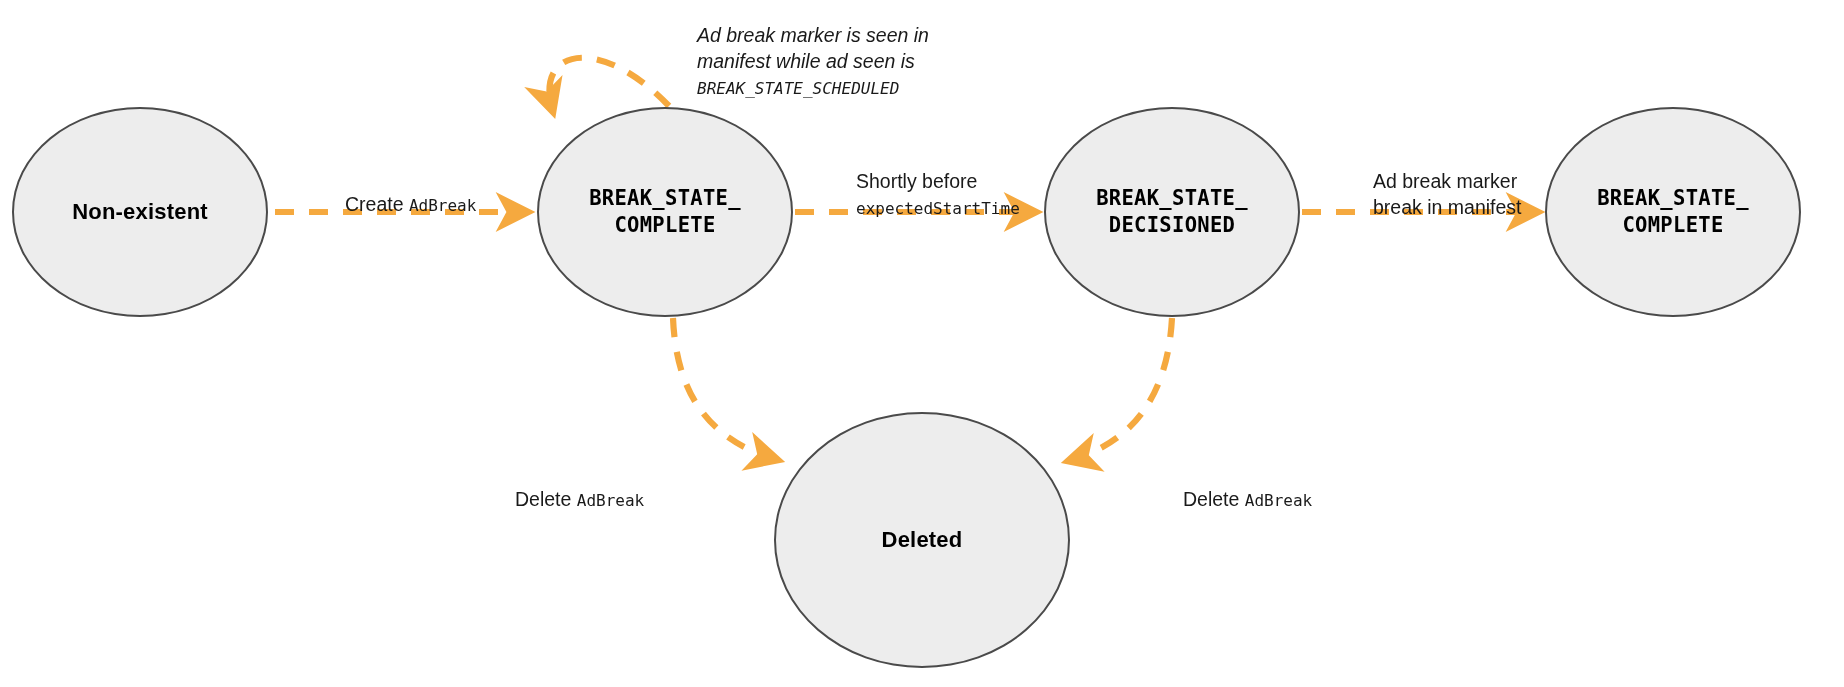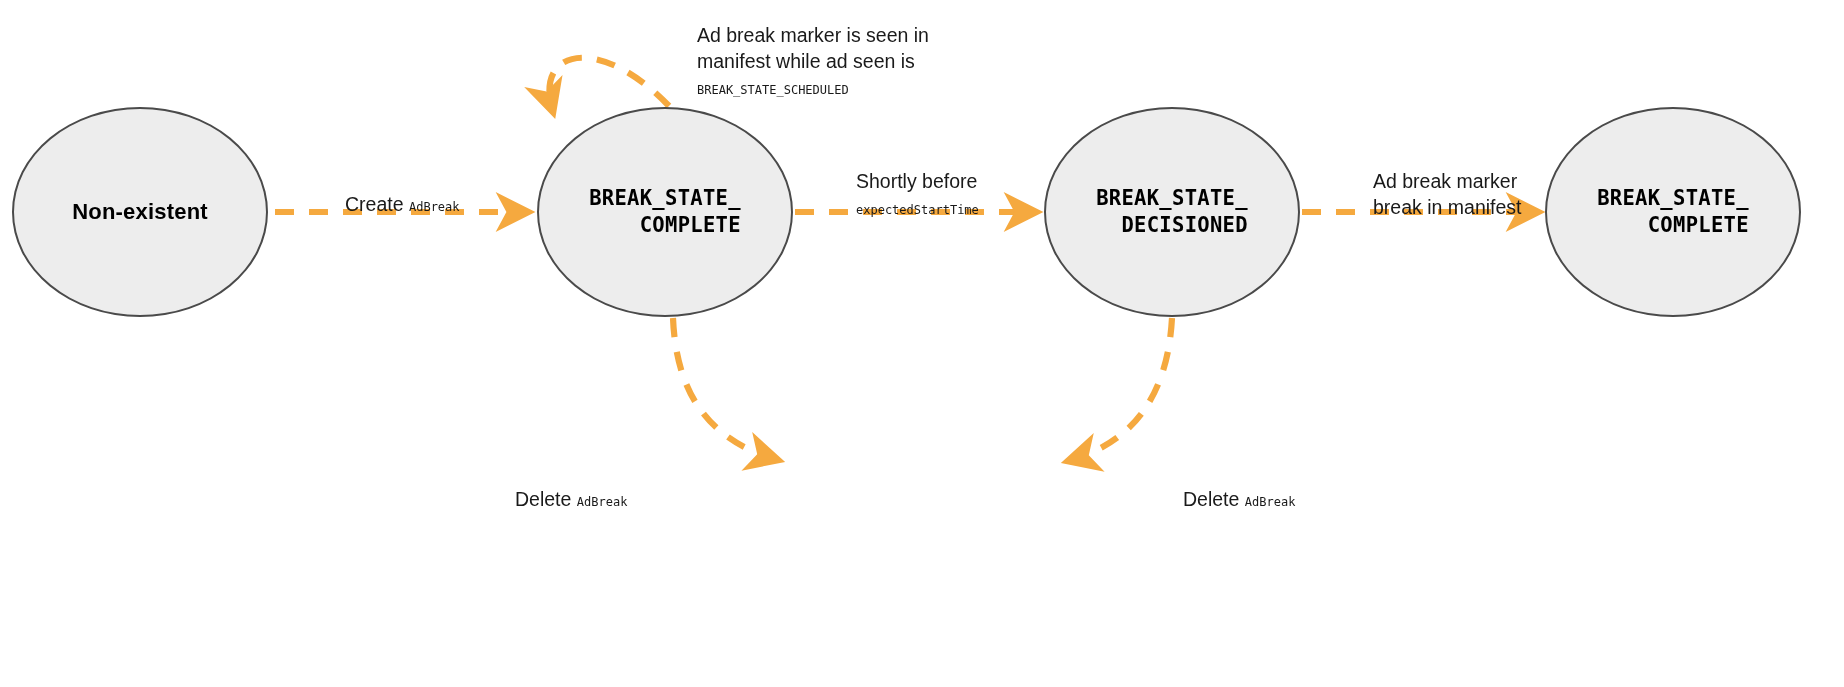--- a/index.html
+++ b/index.html
@@ -8,26 +8,26 @@
   #stage{position:relative;width:1844px;height:687px;background:#fff;}
   svg#wires{position:absolute;left:0;top:0;width:1844px;height:687px;}
 
   .node{position:absolute;box-sizing:border-box;
         background:#ededed;border:2.2px solid #4a4a4a;border-radius:50%;
         display:flex;align-items:center;justify-content:center;text-align:center;}
   .node .lbl{line-height:1.30;}
   .lbl.sans{font-family:"Liberation Sans",sans-serif;font-weight:bold;
             font-size:22px;color:#000;letter-spacing:.2px;}
   .lbl.mono{font-family:"DejaVu Sans Mono","Liberation Mono",monospace;
-            font-weight:bold;font-size:20.5px;color:#000;letter-spacing:.3px;text-align:right;}
+            font-weight:bold;font-size:20.5px;color:#000;letter-spacing:.3px;}
 
   .elabel{position:absolute;color:#1a1a1a;font-size:19.5px;line-height:1.33;
           white-space:pre;}
   .elabel .m{font-family:"DejaVu Sans Mono","Liberation Mono",monospace;
-             font-size:12px;}
+             font-size:16px;}
   .elabel.sans{font-family:"Liberation Sans",sans-serif;}
 </style>
 </head>
 <body>
 
 <div id="stage">
 
   <svg id="wires" viewBox="0 0 1844 687" xmlns="http://www.w3.org/2000/svg">
     <defs>
       <marker id="ah" viewBox="0 0 12 12" refX="9.2" refY="6" markerWidth="7.2" markerHeight="7.2" orient="auto-start-reverse">
@@ -54,24 +54,27 @@
   </div>
 
   <div class="node" style="left:1044px;top:107px;width:256px;height:210px;">
     <div class="lbl mono"><span>BREAK_STATE_</span><br><span>DECISIONED</span></div>
   </div>
 
   <div class="node" style="left:1545px;top:107px;width:256px;height:210px;">
     <div class="lbl mono"><span>BREAK_STATE_</span><br><span>COMPLETE</span></div>
   </div>
 
+  <div class="node" style="left:774px;top:412px;width:296px;height:256px;">
+    <div class="lbl sans"><span>Deleted</span></div>
+  </div>
 
   <div class="elabel sans" style="left:345px;top:192px;"><span>Create </span><span class="m">AdBreak</span></div>
 
-  <div class="elabel sans" style="left:697px;top:23px;"><span>Ad break marker is seen in</span><br><span>manifest while ad seen is</span><br><span class="m">BREAK_STATE_SCHEDULED</span></div>
+  <div class="elabel sans" style="left:697px;top:23px;font-style:italic;"><span>Ad break marker is seen in</span><br><span>manifest while ad seen is</span><br><span class="m">BREAK_STATE_SCHEDULED</span></div>
 
   <div class="elabel sans" style="left:856px;top:169px;"><span>Shortly before</span><br><span class="m">expectedStartTime</span></div>
 
   <div class="elabel sans" style="left:1373px;top:169px;"><span>Ad break marker</span><br><span>break in manifest</span></div>
 
   <div class="elabel sans" style="left:515px;top:487px;"><span>Delete </span><span class="m">AdBreak</span></div>
 
   <div class="elabel sans" style="left:1183px;top:487px;"><span>Delete </span><span class="m">AdBreak</span></div>
 
 </div>

